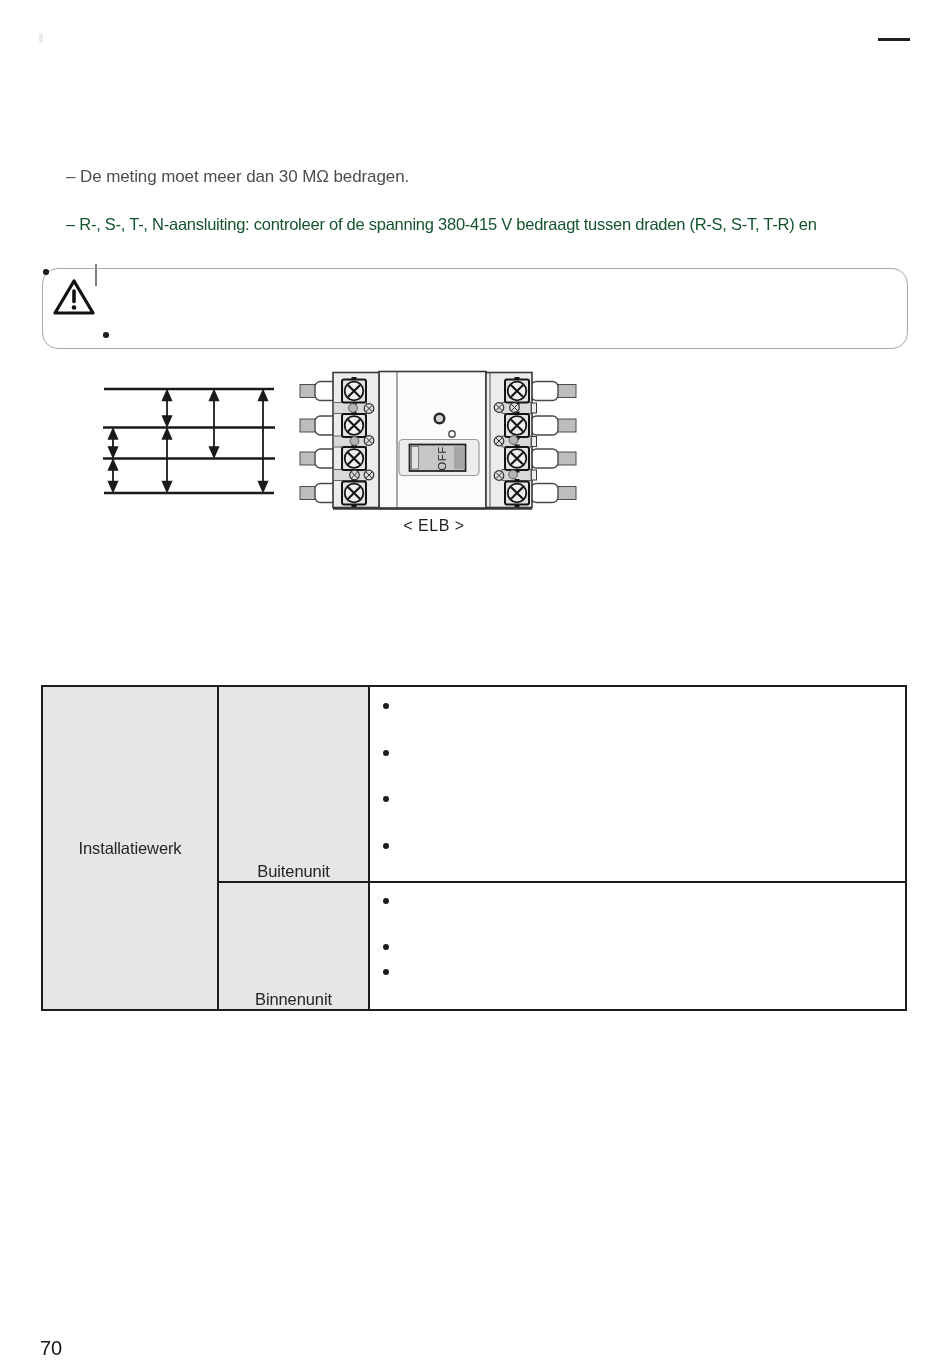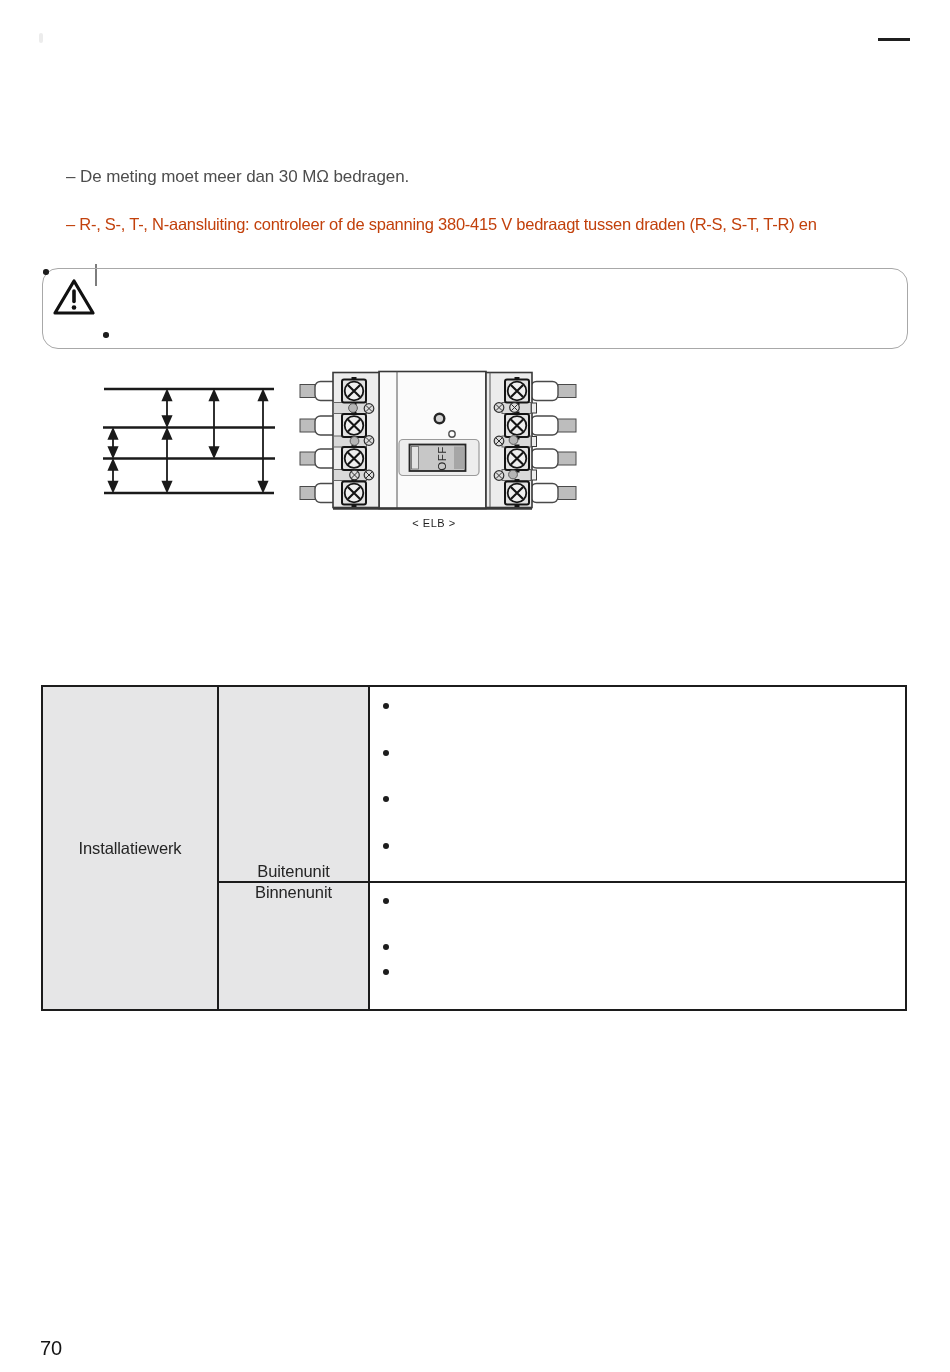--- a/index.html
+++ b/index.html
@@ -8,55 +8,55 @@
     font-family:"Liberation Sans","DejaVu Sans",sans-serif;color:#4d4d4d;
   }
   .abs{position:absolute;}
 
   
   .header-dash{left:878px;top:38px;width:32px;height:3px;background:#1f1f1f;}
   .faint-artifact{left:39px;top:33px;width:4px;height:10px;background:#ececec;border-radius:2px;}
 
   
   .note-1{left:66px;top:139px;font-size:17px;letter-spacing:-0.1px;color:#4d4d4d;white-space:nowrap;margin-top:28px;}
-  .note-2{left:66px;top:212px;font-size:16.5px;letter-spacing:-0.25px;line-height:24.5px;color:#c2410c;white-space:nowrap;}
+  .note-2{left:66px;top:212px;font-size:16.5px;letter-spacing:-0.25px;line-height:24.5px;color:#14532d;white-space:nowrap;}
   .note-2 .line2{display:block;margin-left:205px;}
 
   
   .warning-box{
     left:42px;top:268px;width:866px;height:81px;box-sizing:border-box;
     border:1.5px solid #a8a8a8;border-radius:16px;
   }
   .warning-tri{position:absolute;left:9px;top:9px;}
   .tick-line{left:95px;top:264px;width:1.5px;height:22px;background:#7d7d7d;}
   .warn-bullets .dot{position:absolute;width:5.5px;height:5.5px;border-radius:50%;background:#1d1d1d;}
   .warn-bullets .dot:nth-child(1){left:60px;top:16px;}
   .warn-bullets .dot:nth-child(2){left:60px;top:63px;}
 
   
   .arrows-svg{left:95px;top:380px;}
   .elb-svg{left:298px;top:365px;}
-  .elb-caption{left:293px;top:517px;width:282px;text-align:center;font-size:11px;
+  .elb-caption{left:293px;top:517px;width:282px;text-align:center;font-size:16px;
     letter-spacing:0.5px;color:#1f1f1f;white-space:nowrap;}
 
   
   .install-table{
     left:41px;top:685px;width:866px;height:326px;box-sizing:border-box;
     border:2px solid #1c1c1c;display:grid;
     grid-template-columns:176px 151px auto;grid-template-rows:196px auto;
   }
   .t-cell{box-sizing:border-box;position:relative;}
   .t-gray{background:#e6e6e7;}
   .cell-group{grid-column:1;grid-row:1/3;border-right:2px solid #1c1c1c;
     display:flex;align-items:center;justify-content:center;}
   .cell-unit1{grid-column:2;grid-row:1;border-right:2px solid #1c1c1c;border-bottom:2px solid #1c1c1c;
     display:flex;align-items:flex-end;justify-content:center;}
   .cell-bullets1{grid-column:3;grid-row:1;border-bottom:2px solid #1c1c1c;}
   .cell-unit2{grid-column:2;grid-row:2;border-right:2px solid #1c1c1c;
-    display:flex;align-items:flex-start;justify-content:center;}
+    display:flex;align-items:flex-end;justify-content:center;}
   .cell-bullets2{grid-column:3;grid-row:2;}
   .t-label{font-size:16.5px;color:#252525;letter-spacing:-0.1px;}
   .cell-bullets1 .dot,.cell-bullets2 .dot{
     position:absolute;left:13px;width:6px;height:6px;border-radius:50%;background:#1d1d1d;}
   .cell-bullets1 .dot:nth-child(1){top:16px;}
   .cell-bullets1 .dot:nth-child(2){top:63px;}
   .cell-bullets1 .dot:nth-child(3){top:109px;}
   .cell-bullets1 .dot:nth-child(4){top:156px;}
   .cell-bullets2 .dot:nth-child(1){top:15px;}
   .cell-bullets2 .dot:nth-child(2){top:61px;}

